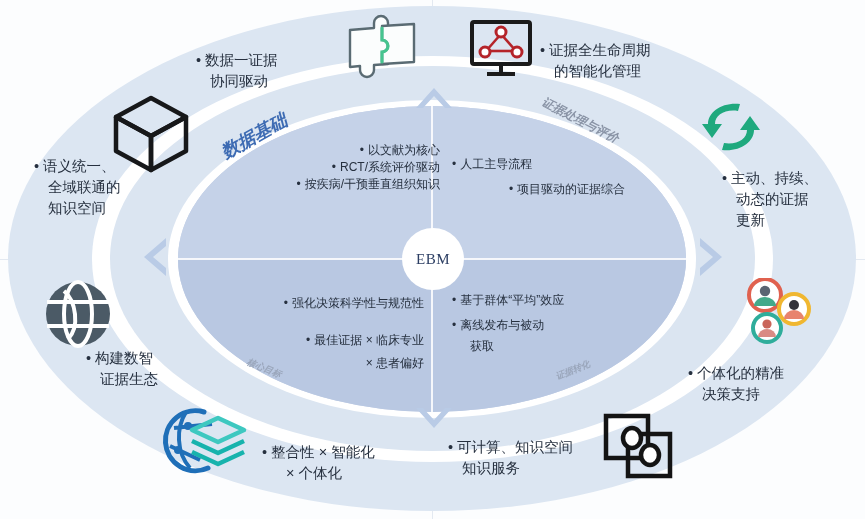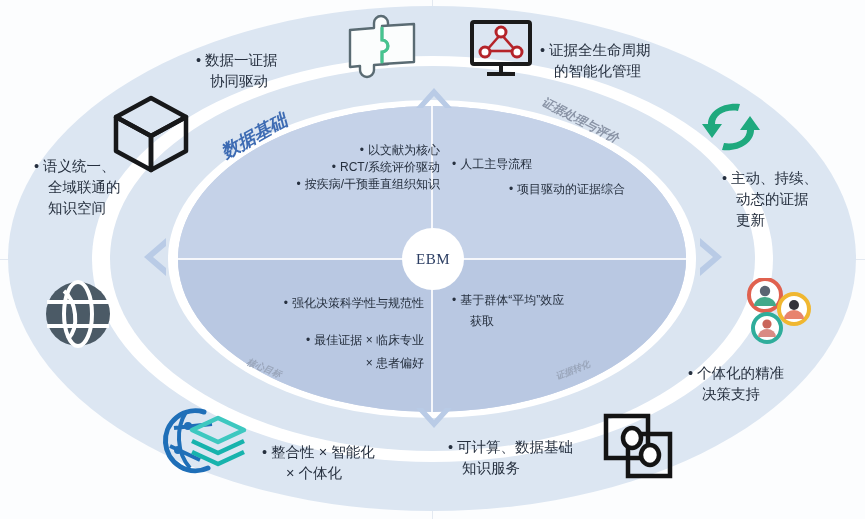--- a/index.html
+++ b/index.html
@@ -195,20 +195,21 @@
   </div>
 
   <div class="inner-block ib-bl">
     <span class="ln"><span class="b">•</span><span>强化决策科学性与规范性</span></span>
     <span class="ln" style="margin-top:20px;"><span class="b">•</span><span>最佳证据 × 临床专业</span></span>
     <span class="ln" style="margin-top:6px;"><span>× 患者偏好</span></span>
   </div>
 
   <div class="inner-block ib-br">
     <span class="ln"><span class="b">•</span><span>基于群体“平均”效应</span></span>
+    <span class="ln" style="margin-top:8px;"><span class="b">•</span><span>离线发布与被动</span></span>
     <span class="ln" style="margin-top:4px;padding-left:18px;"><span>获取</span></span>
   </div>
 
   <div class="outer-block ob-tl">
     <span class="ln"><span class="b">•&nbsp;</span><span>数据一证据</span></span>
     <span class="ln" style="padding-left:14px;"><span>协同驱动</span></span>
   </div>
 
   <div class="outer-block ob-tr">
     <span class="ln"><span class="b">•&nbsp;</span><span>证据全生命周期</span></span>
@@ -220,33 +221,37 @@
     <span class="ln" style="padding-left:14px;"><span>全域联通的</span></span>
     <span class="ln" style="padding-left:14px;"><span>知识空间</span></span>
   </div>
 
   <div class="outer-block ob-r">
     <span class="ln"><span class="b">•&nbsp;</span><span>主动、持续、</span></span>
     <span class="ln" style="padding-left:14px;"><span>动态的证据</span></span>
     <span class="ln" style="padding-left:14px;"><span>更新</span></span>
   </div>
 
+  <div class="outer-block ob-bl">
+    <span class="ln"><span class="b">•&nbsp;</span><span>构建数智</span></span>
+    <span class="ln" style="padding-left:14px;"><span>证据生态</span></span>
+  </div>
 
   <div class="outer-block ob-br">
     <span class="ln"><span class="b">•&nbsp;</span><span>个体化的精准</span></span>
     <span class="ln" style="padding-left:14px;"><span>决策支持</span></span>
   </div>
 
   <div class="outer-block ob-b1">
     <span class="ln"><span class="b">•&nbsp;</span><span>整合性 × 智能化</span></span>
     <span class="ln" style="padding-left:24px;"><span>× 个体化</span></span>
   </div>
 
   <div class="outer-block ob-b2">
-    <span class="ln"><span class="b">•&nbsp;</span><span>可计算、数据基础</span></span>
+    <span class="ln"><span class="b">•&nbsp;</span><span>可计算、知识空间</span></span>
     <span class="ln" style="padding-left:14px;"><span>知识服务</span></span>
   </div>
 
   <div class="icon" style="left:344px;top:12px;">
     <svg width="78" height="68" viewBox="0 0 78 68">
       <path d="M6 18 L30 16 L30 11 a7 7 0 0 1 14 0 L44 15 L44 52 L30 53 L30 58 a7 7 0 0 1 -14 0 L16 54 L6 55 Z" fill="#fbfdfd" stroke="#5a6b73" stroke-width="2.4" stroke-linejoin="round"></path>
       <path d="M38 14 L70 12 L70 50 L38 52 L38 40 a6 6 0 0 0 0 -12 Z" fill="#fbfdfd" stroke="#5a6b73" stroke-width="2.4" stroke-linejoin="round"></path>
       <path d="M38 16 L38 28 a6 6 0 0 1 0 12 L38 50" fill="none" stroke="#46c48f" stroke-width="3.2" stroke-linecap="round"></path>
     </svg>
   </div>

